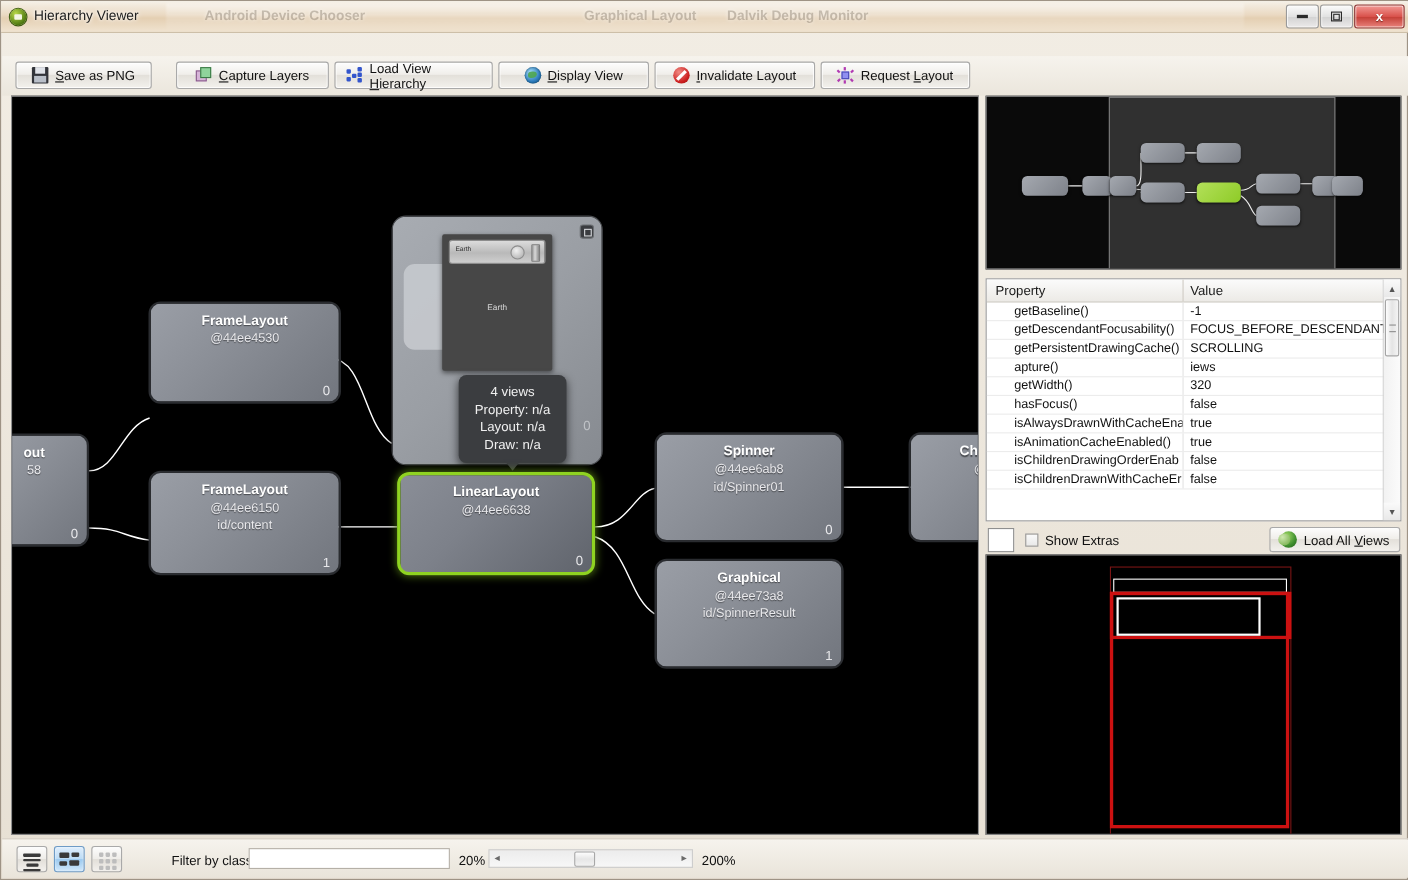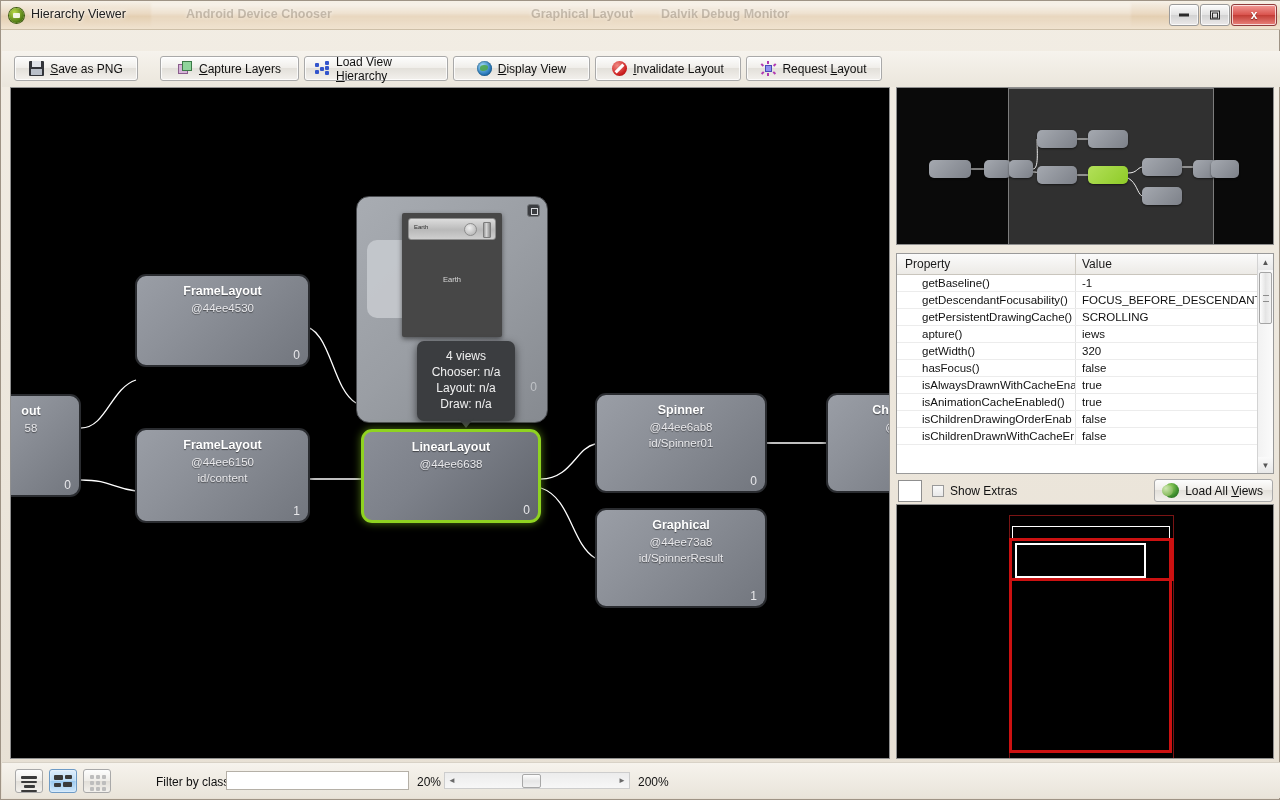--- a/index.html
+++ b/index.html
@@ -397,21 +397,21 @@
           <div class="txt">Earth</div>
           <div class="knob"></div>
           <div class="bar"></div>
         </div>
         <div class="body-label">Earth</div>
       </div>
     </div>
 
     <div class="tooltip" style="left:406px;top:253px;width:78px">
       <div>4 views</div>
-      <div>Chooser: n/a</div>
+      <div>Property: n/a</div>
       <div>Layout: n/a</div>
       <div>Draw: n/a</div>
       <div class="arrow"></div>
     </div>
 
     <div class="node selected" style="left:350px;top:341px;width:180px;height:94px">
       <div class="nm">LinearLayout</div>
       <div class="addr">@44ee6638</div>
       <div class="idx">0</div>
     </div>

